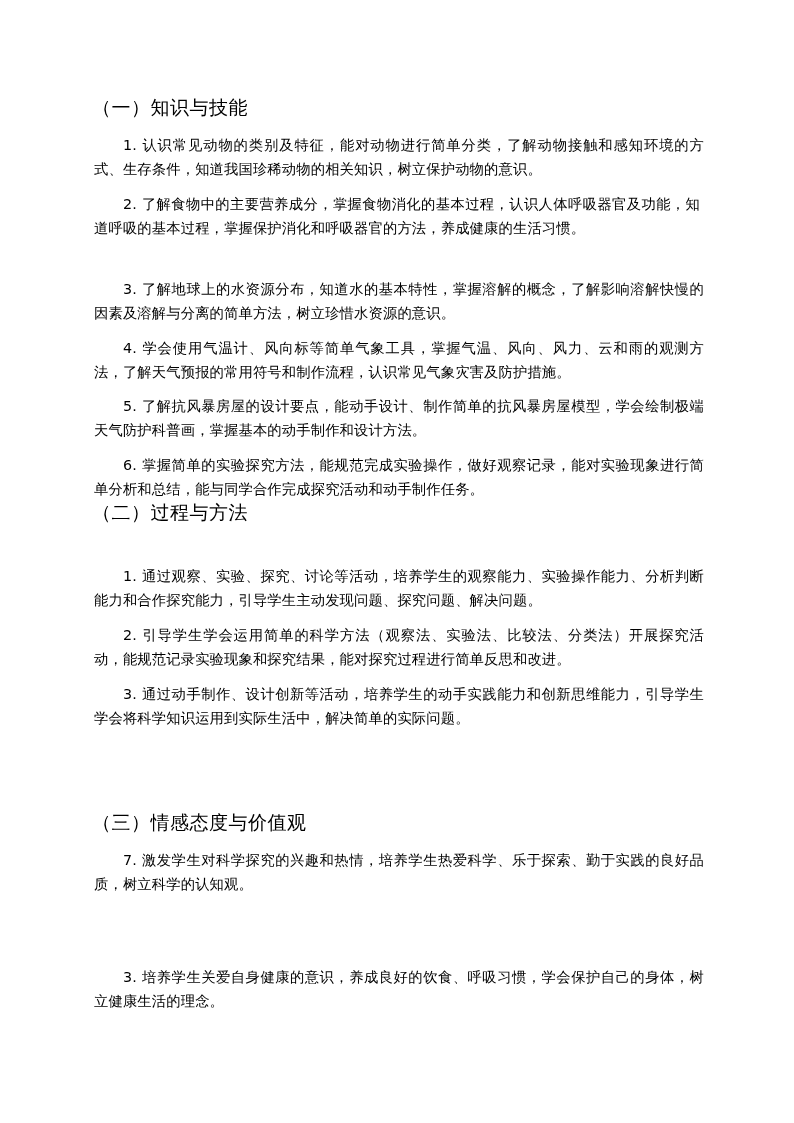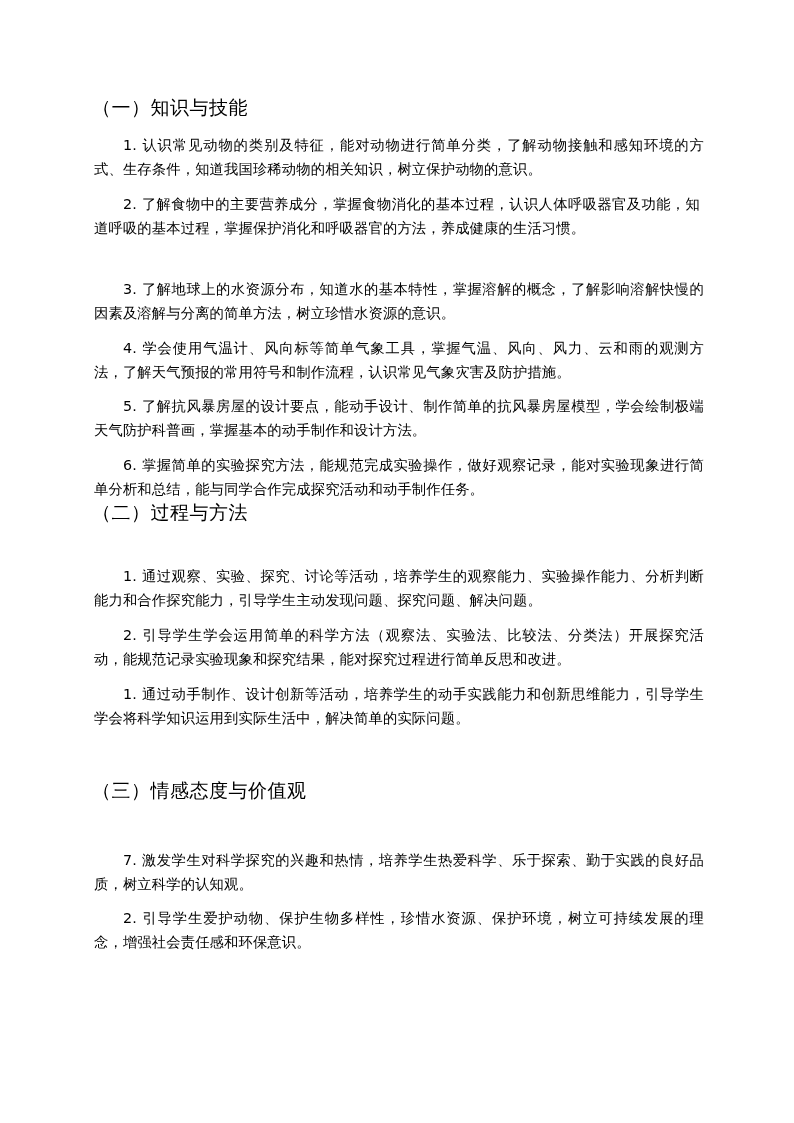--- a/index.html
+++ b/index.html
@@ -21,19 +21,19 @@
   <p class="para" style="top:133px">1. 认识常见动物的类别及特征，能对动物进行简单分类，了解动物接触和感知环境的方式、生存条件，知道我国珍稀动物的相关知识，树立保护动物的意识。</p>
   <p class="para" style="top:192px; width:606px">2. 了解食物中的主要营养成分，掌握食物消化的基本过程，认识人体呼吸器官及功能，知道呼吸的基本过程，掌握保护消化和呼吸器官的方法，养成健康的生活习惯。</p>
   <p class="para" style="top:277px">3. 了解地球上的水资源分布，知道水的基本特性，掌握溶解的概念，了解影响溶解快慢的因素及溶解与分离的简单方法，树立珍惜水资源的意识。</p>
   <p class="para" style="top:336px">4. 学会使用气温计、风向标等简单气象工具，掌握气温、风向、风力、云和雨的观测方法，了解天气预报的常用符号和制作流程，认识常见气象灾害及防护措施。</p>
   <p class="para" style="top:394px">5. 了解抗风暴房屋的设计要点，能动手设计、制作简单的抗风暴房屋模型，学会绘制极端天气防护科普画，掌握基本的动手制作和设计方法。</p>
   <p class="para" style="top:453px">6. 掌握简单的实验探究方法，能规范完成实验操作，做好观察记录，能对实验现象进行简单分析和总结，能与同学合作完成探究活动和动手制作任务。</p>
 
   <h2 class="heading" style="top:500px">（二）过程与方法</h2>
   <p class="para" style="top:564px">1. 通过观察、实验、探究、讨论等活动，培养学生的观察能力、实验操作能力、分析判断能力和合作探究能力，引导学生主动发现问题、探究问题、解决问题。</p>
   <p class="para" style="top:623px">2. 引导学生学会运用简单的科学方法（观察法、实验法、比较法、分类法）开展探究活动，能规范记录实验现象和探究结果，能对探究过程进行简单反思和改进。</p>
-  <p class="para" style="top:682px">1. 通过动手制作、设计创新等活动，培养学生的动手实践能力和创新思维能力，引导学生学会将科学知识运用到实际生活中，解决简单的实际问题。</p>
+  <p class="para" style="top:682px">3. 通过动手制作、设计创新等活动，培养学生的动手实践能力和创新思维能力，引导学生学会将科学知识运用到实际生活中，解决简单的实际问题。</p>
 
-  <h2 class="heading" style="top:778px">（三）情感态度与价值观</h2>
+  <h2 class="heading" style="top:810px">（三）情感态度与价值观</h2>
   <p class="para" style="top:848px">7. 激发学生对科学探究的兴趣和热情，培养学生热爱科学、乐于探索、勤于实践的良好品质，树立科学的认知观。</p>
-  <p class="para" style="top:906px">2. 引导学生爱护动物、保护生物多样性，珍惜水资源、保护环境，树立可持续发展的理念，增强社会责任感和环保意识。</p>
+  <p class="para" style="top:965px">3. 培养学生关爱自身健康的意识，养成良好的饮食、呼吸习惯，学会保护自己的身体，树立健康生活的理念。</p>
 
 </div>
 
 </body></html>

